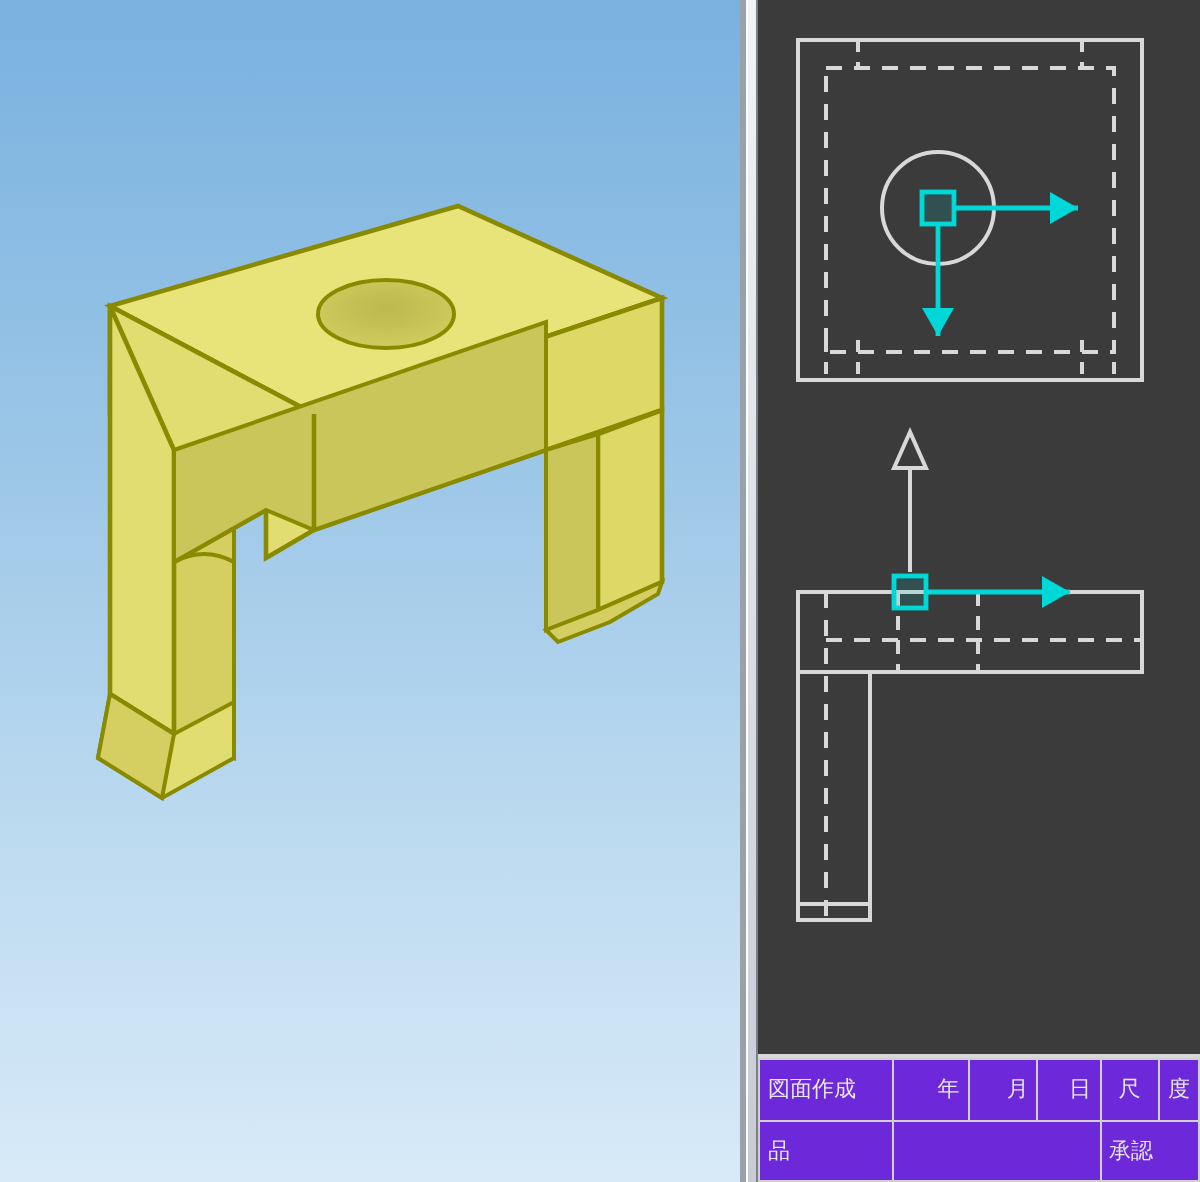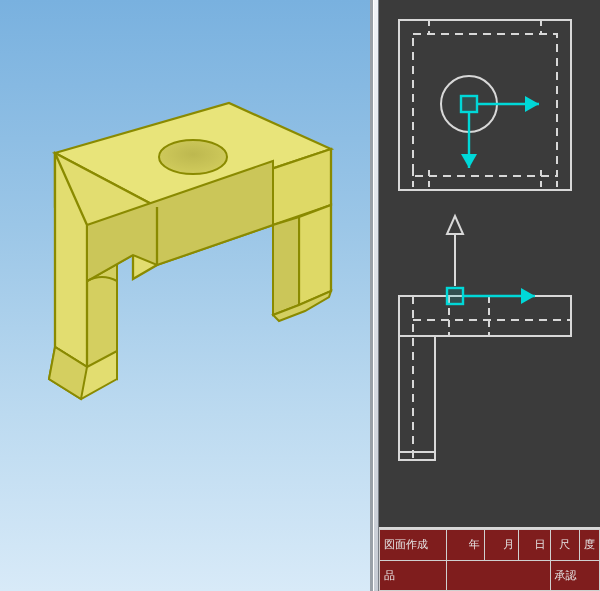--- a/index.html
+++ b/index.html
@@ -13,21 +13,21 @@
   .part3d{position:absolute;left:29px;top:95px;}
   .divider-bar{width:4px;height:591px;background:linear-gradient(to bottom,#f0f3f7,#c7ccd4);border-left:1px solid #fff;border-right:1px solid #7a8088;}
   
   .vp2d{
     flex:1;height:591px;position:relative;background:#3b3b3b;
   }
   .vp2d svg{position:absolute;left:0;top:0;}
   
   .titleblock{
     position:absolute;left:0;bottom:0;width:100%;height:62px;
-    background:#7f1d1d;
+    background:#6d28d9;
     border-top:2px solid #d8d8d8;
     color:#e6e6e6;font-size:11px;
   }
   .titleblock table{border-collapse:collapse;width:100%;height:100%;}
   .titleblock td{border:1px solid #d0d0d0;padding:2px 4px;vertical-align:middle;white-space:nowrap;}
   .titleblock .lbl{color:#e8e8e8;}
 </style>
 </head>
 <body>
 

